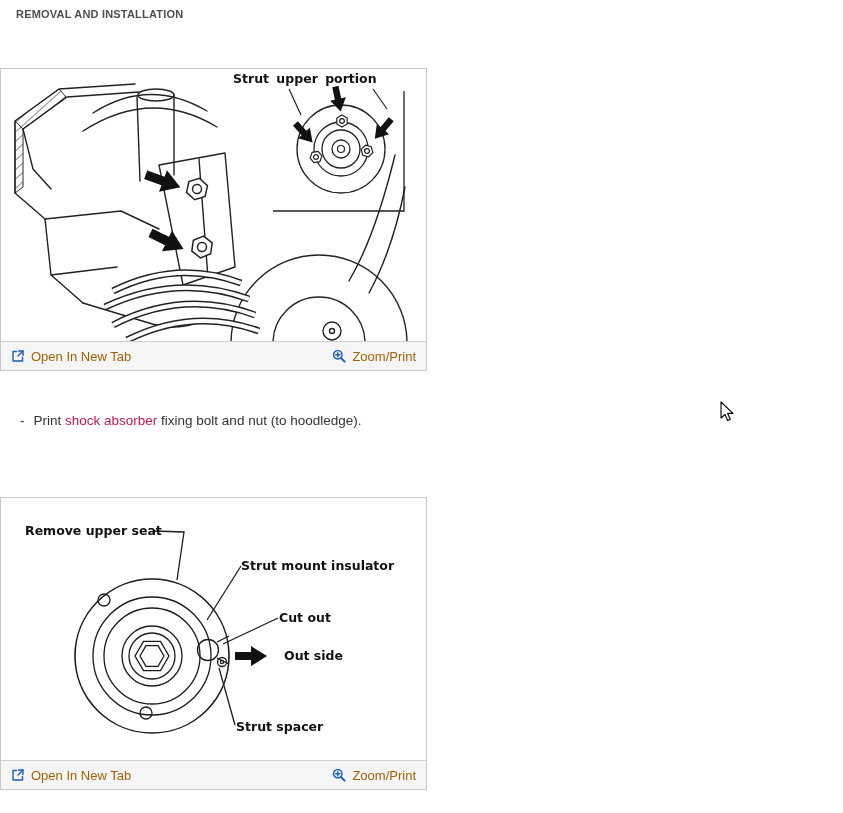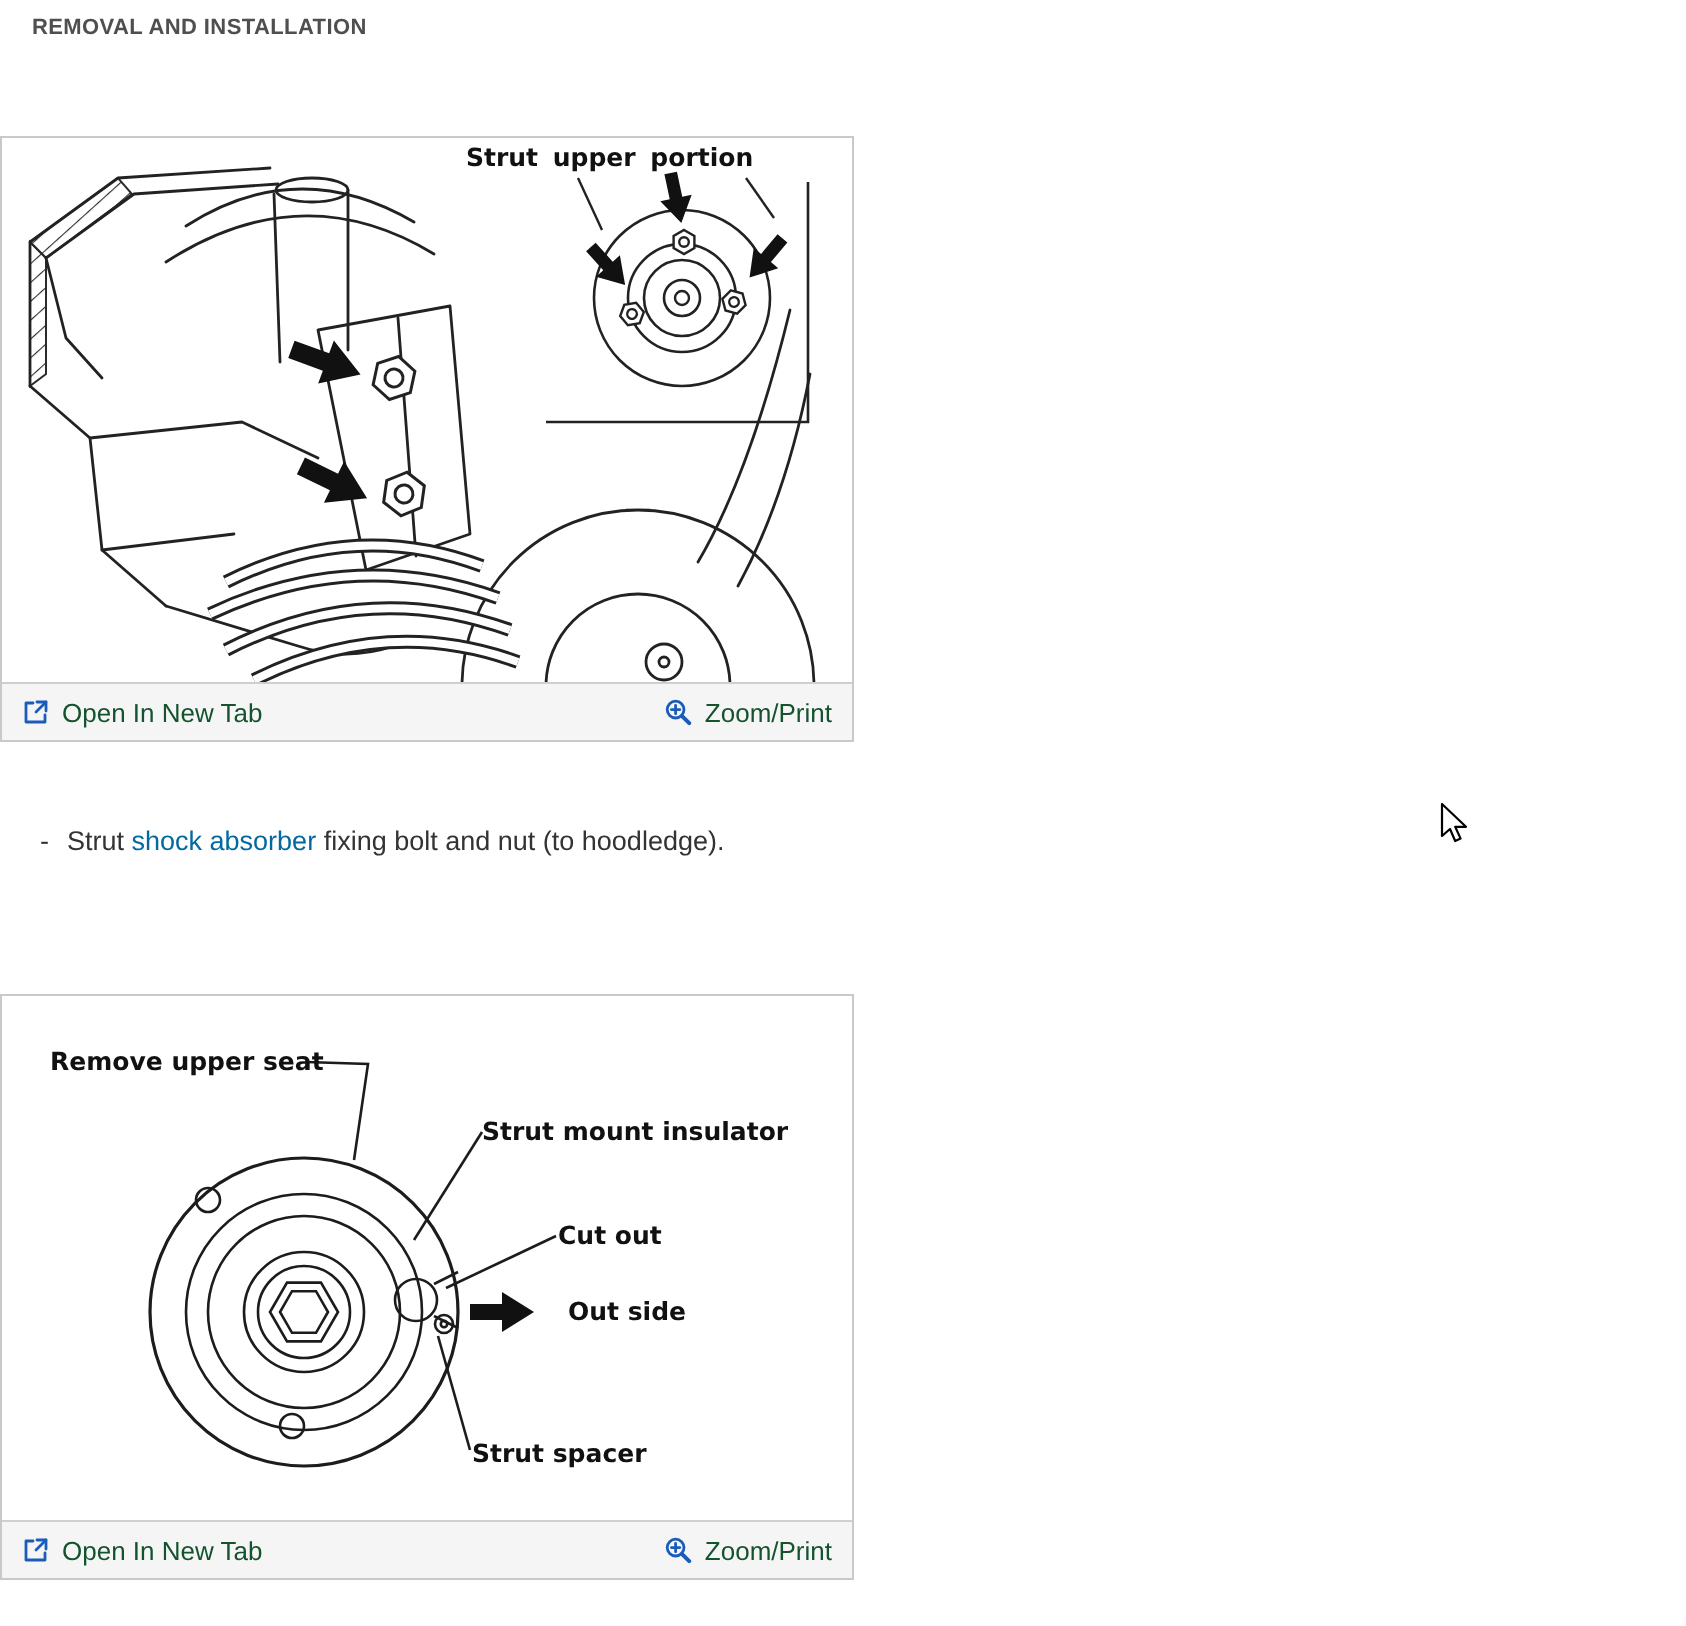--- a/index.html
+++ b/index.html
@@ -26,26 +26,26 @@
     font-family:"DejaVu Sans", sans-serif;
     font-weight:700;font-size:12.5px;color:#111;white-space:nowrap;
   }
   .figure-footer{
     height:28px;background:#f5f5f5;border-top:1px solid #cfcfcf;
     display:flex;justify-content:space-between;align-items:center;
     padding:0 10px;
   }
   .footer-link{
     display:inline-flex;align-items:center;gap:6px;
-    font-size:13px;color:#14532d;text-decoration:none;cursor:pointer;
+    font-size:13px;color:#a16207;text-decoration:none;cursor:pointer;
   }
   .footer-link svg{display:block;}
   .notes{position:absolute;left:20px;top:410px;font-size:13.5px;color:#333;line-height:21px;}
   .note .bullet{display:inline-block;margin-right:9px;color:#333;}
-  .textlink{color:#0369a1;text-decoration:none;cursor:pointer;}
+  .textlink{color:#be185d;text-decoration:none;cursor:pointer;}
   .cursor{position:absolute;left:720px;top:401px;pointer-events:none;}
 </style>
 </head>
 <body>
 
 <div class="page-title">REMOVAL AND INSTALLATION</div>
 
 <div class="figure-card" id="figure-card-1">
   <div class="fig-canvas">
     <svg class="drawing" viewBox="0 0 425 273" width="425" height="273">
@@ -160,21 +160,21 @@
           <path d="M 5.8,3.7 V 7.9"></path>
         </svg>
       </span>
       <span>Zoom/Print</span>
     </a>
   </div>
 </div>
 
 <div class="notes">
   <div class="note">
-    <span class="bullet">-</span><span>Strut </span><a class="textlink" href="#">shock absorber</a><span> fixing bolt and nut (to hoodledge).</span>
+    <span class="bullet">-</span><span>Print </span><a class="textlink" href="#">shock absorber</a><span> fixing bolt and nut (to hoodledge).</span>
   </div>
 </div>
 
 <div class="figure-card" id="figure-card-2">
   <div class="fig-canvas">
     <svg class="drawing" viewBox="0 0 425 263" width="425" height="263">
       <defs>
         <polygon id="arr2" points="-4,-16 4,-16 4,0 10,0 0,16 -10,0 -4,0"></polygon>
       </defs>
       <circle cx="151" cy="158" r="77" stroke="#1c1c1c" stroke-width="1.6" fill="none"></circle>

